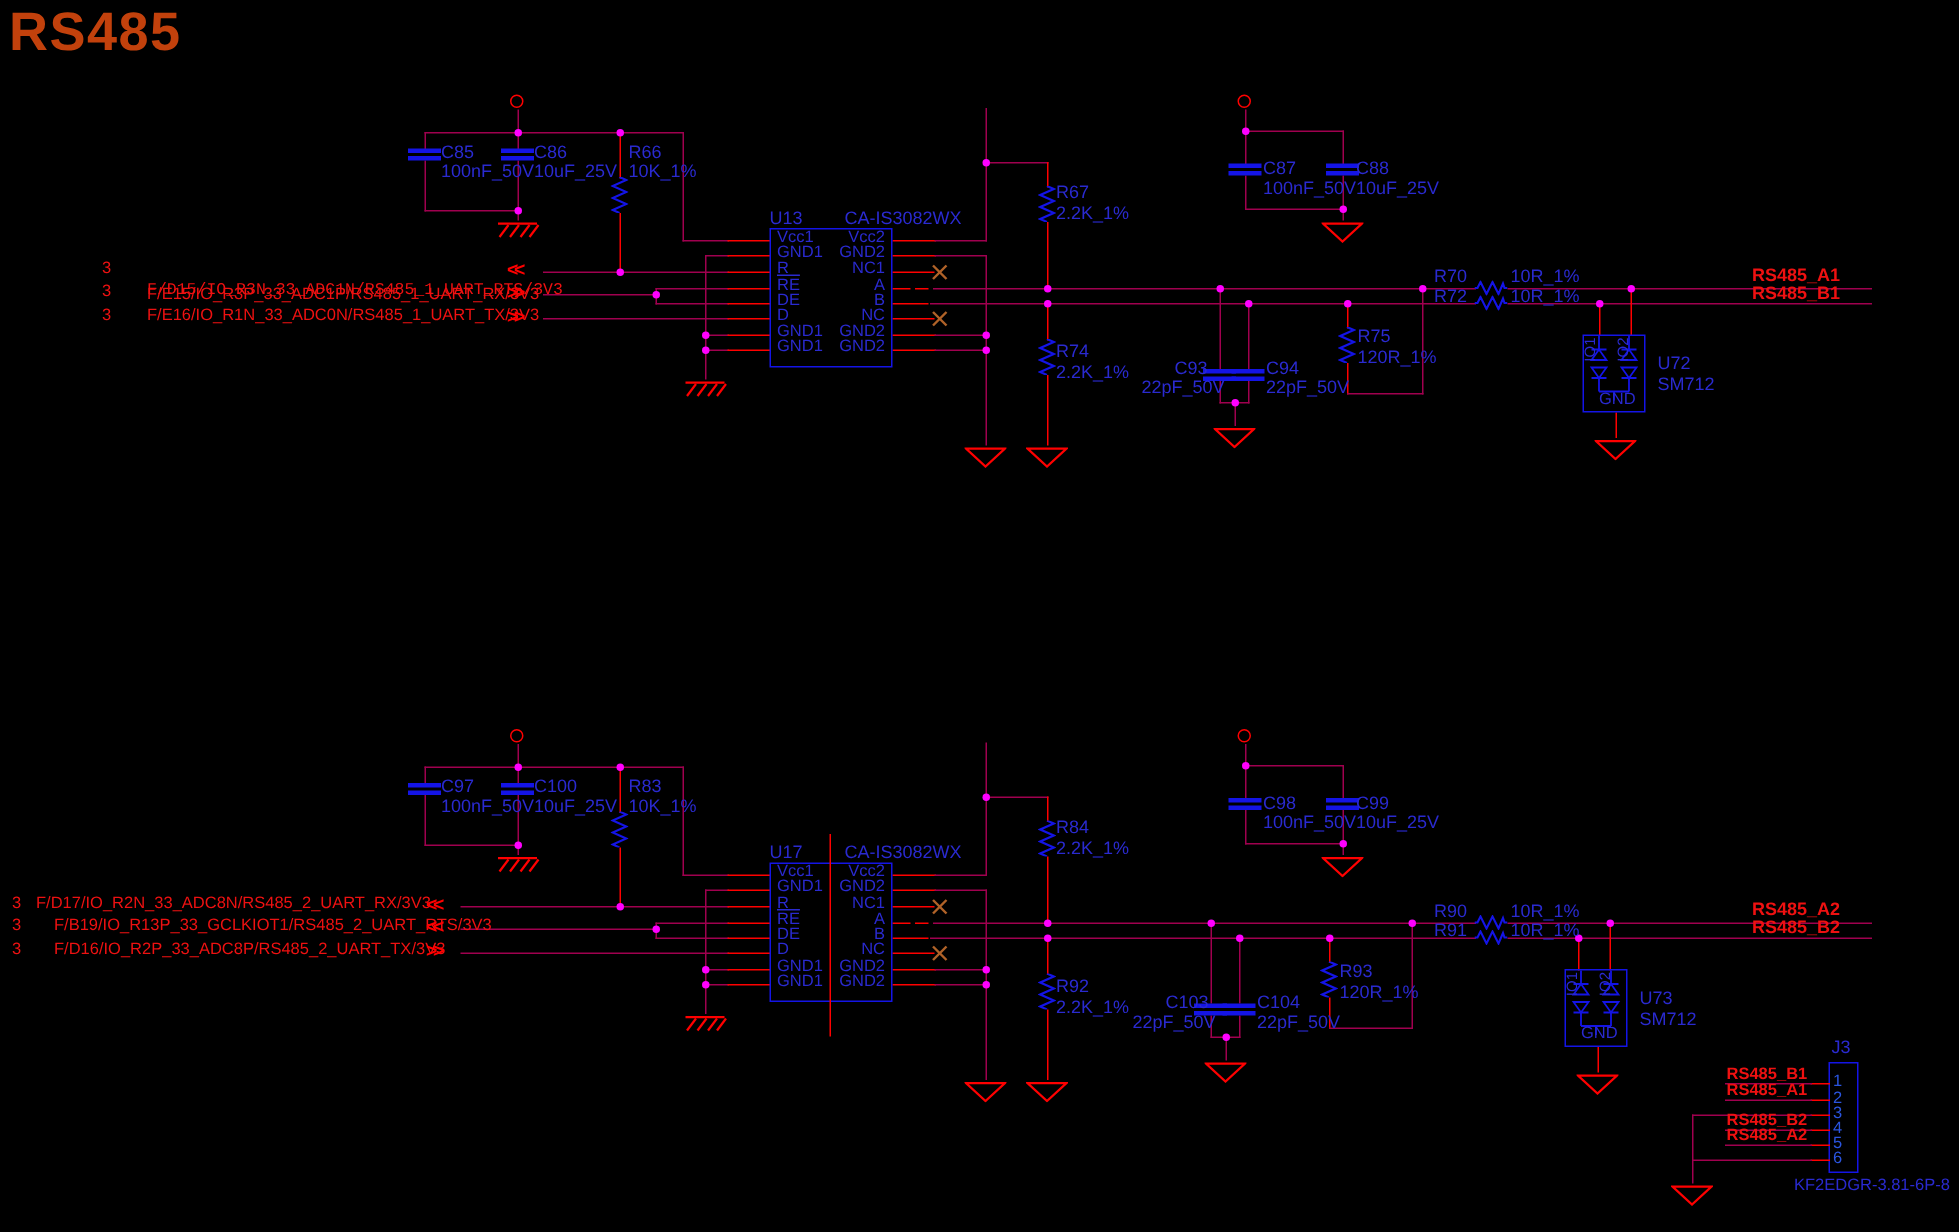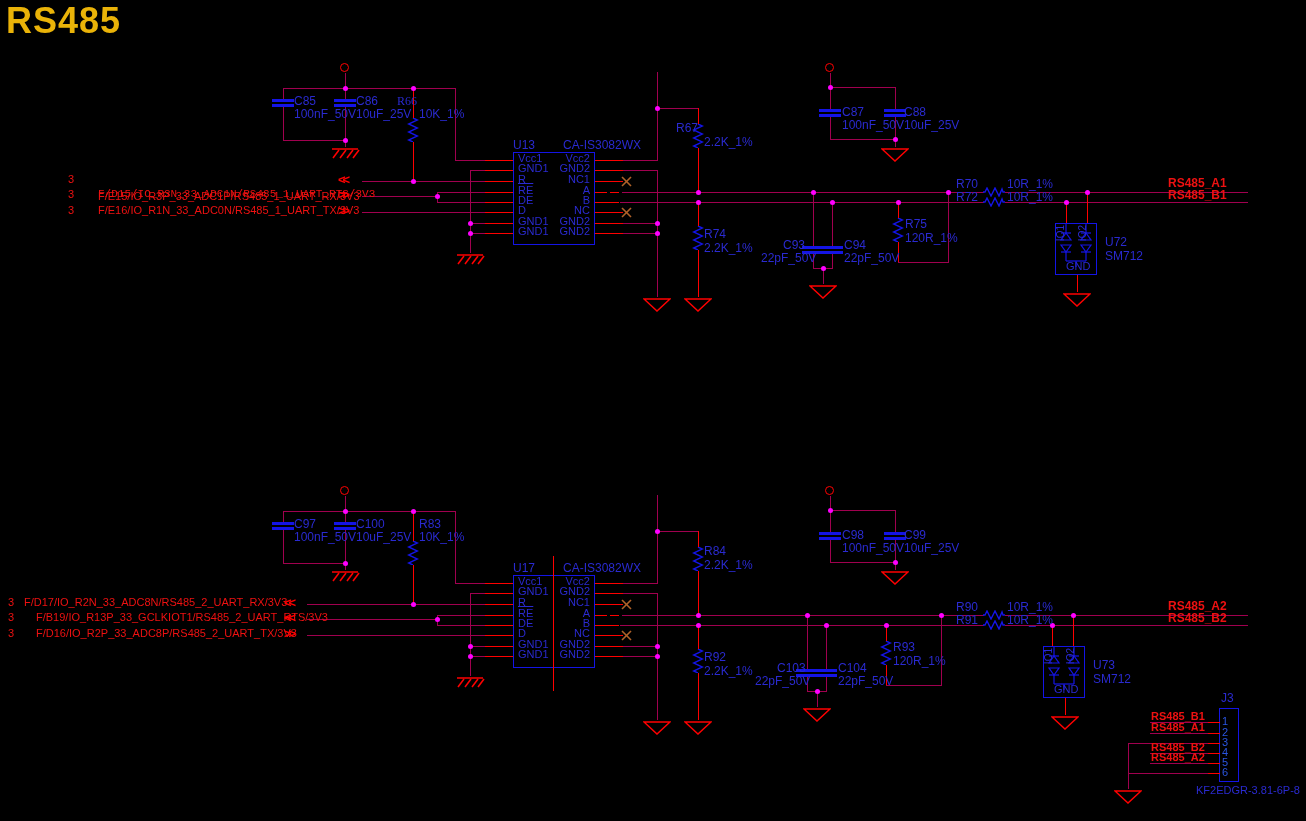--- a/index.html
+++ b/index.html
@@ -3,21 +3,21 @@
 <meta charset="utf-8">
 <style>
   html,body{margin:0;padding:0;background:#000;}
   body{width:1306px;height:821px;overflow:hidden;position:relative;font-family:"Liberation Sans",sans-serif;}
   #canvas{position:absolute;left:0;top:0;width:1306px;height:821px;background:#000;}
   .t{position:absolute;font:12px "Liberation Sans",sans-serif;color:#2a2ad0;white-space:nowrap;line-height:1.05;}
   .s11{font-size:11px;}
   .red{color:#ee1111;}
   .net{font-weight:bold;}
   .arrow{position:absolute;font:bold 13px "Liberation Sans",sans-serif;color:#ff0000;letter-spacing:-3px;line-height:1;white-space:nowrap;}
-  .title{position:absolute;left:6px;top:0px;font:bold 36px "Liberation Sans",sans-serif;color:#eab308;letter-spacing:1px;}
+  .title{position:absolute;left:6px;top:0px;font:bold 36px "Liberation Sans",sans-serif;color:#c2410c;letter-spacing:1px;}
   .ov{text-decoration:overline;}
   .vtext{writing-mode:vertical-rl;transform:rotate(180deg);font-size:10px;}
   .pinnum{color:#2a55e0;}
 </style>
 </head>
 <body>
 
 <div id="canvas">
   <div class="title">RS485</div>
 <div style="position: absolute; left: 345px; top: 73px; width: 1px; height: 16px; background: rgb(160, 0, 79);"></div>
@@ -263,21 +263,21 @@
     <div class="t s11 red" style="left: 68px; top: 189px;">3</div>
     <div class="t s11 red" style="left: 98px; top: 189px; font-family: Liberation Mono, monospace;">F/D15/IO_R3N_33_ADC1N/RS485_1_UART_RTS/3V3</div>
     <div class="arrow" style="left: 338px; top: 188px;">&gt;&gt;</div>
     <div class="t s11 red" style="left: 68px; top: 205px;">3</div>
     <div class="t s11 red" style="left: 98px; top: 205px;">F/E16/IO_R1N_33_ADC0N/RS485_1_UART_TX/3V3</div>
     <div class="arrow" style="left: 338px; top: 204px;">&gt;&gt;</div>
     <div class="t" style="left: 294px; top: 95px;">C85</div>
     <div class="t" style="left: 294px; top: 108px;">100nF_50V</div>
     <div class="t" style="left: 356px; top: 95px;">C86</div>
     <div class="t" style="left: 356px; top: 108px;">10uF_25V</div>
-    <div class="t" style="left: 397px; top: 95px; font-family: Liberation Serif, serif;">R66</div>
+    <div class="t" style="left: 419px; top: 95px;">R66</div>
     <div class="t" style="left: 419px; top: 108px;">10K_1%</div>
     <div class="t" style="left: 513px; top: 139px;">U13</div>
     <div class="t" style="left: 563px; top: 139px;">CA-IS3082WX</div>
     <div class="t s11" style="left: 518px; top: 153px;">Vcc1</div>
     <div class="t s11" style="right: 716px; top: 153px;">Vcc2</div>
     <div class="t s11" style="left: 518px; top: 163px;">GND1</div>
     <div class="t s11" style="right: 716px; top: 163px;">GND2</div>
     <div class="t s11" style="left: 518px; top: 174px;">R</div>
     <div class="t s11" style="right: 716px; top: 174px;">NC1</div>
     <div class="t s11 ov" style="left: 518px; top: 185px;">RE</div>
@@ -287,21 +287,21 @@
     <div class="t s11" style="left: 518px; top: 205px;">D</div>
     <div class="t s11" style="right: 716px; top: 205px;">NC</div>
     <div class="t s11" style="left: 518px; top: 216px;">GND1</div>
     <div class="t s11" style="right: 716px; top: 216px;">GND2</div>
     <div class="t s11" style="left: 518px; top: 226px;">GND1</div>
     <div class="t s11" style="right: 716px; top: 226px;">GND2</div>
     <div class="t" style="left: 842px; top: 106px;">C87</div>
     <div class="t" style="left: 842px; top: 119px;">100nF_50V</div>
     <div class="t" style="left: 904px; top: 106px;">C88</div>
     <div class="t" style="left: 904px; top: 119px;">10uF_25V</div>
-    <div class="t" style="left: 676px; top: 122px;">R67</div>
+    <div class="t" style="left: 704px; top: 122px;">R67</div>
     <div class="t" style="left: 704px; top: 136px;">2.2K_1%</div>
     <div class="t" style="left: 704px; top: 228px;">R74</div>
     <div class="t" style="left: 704px; top: 242px;">2.2K_1%</div>
     <div class="t" style="left: 783px; top: 239px;">C93</div>
     <div class="t" style="left: 761px; top: 252px;">22pF_50V</div>
     <div class="t" style="left: 844px; top: 239px;">C94</div>
     <div class="t" style="left: 844px; top: 252px;">22pF_50V</div>
     <div class="t" style="left: 905px; top: 218px;">R75</div>
     <div class="t" style="left: 905px; top: 232px;">120R_1%</div>
     <div class="t" style="left: 956px; top: 178px;">R70</div>

